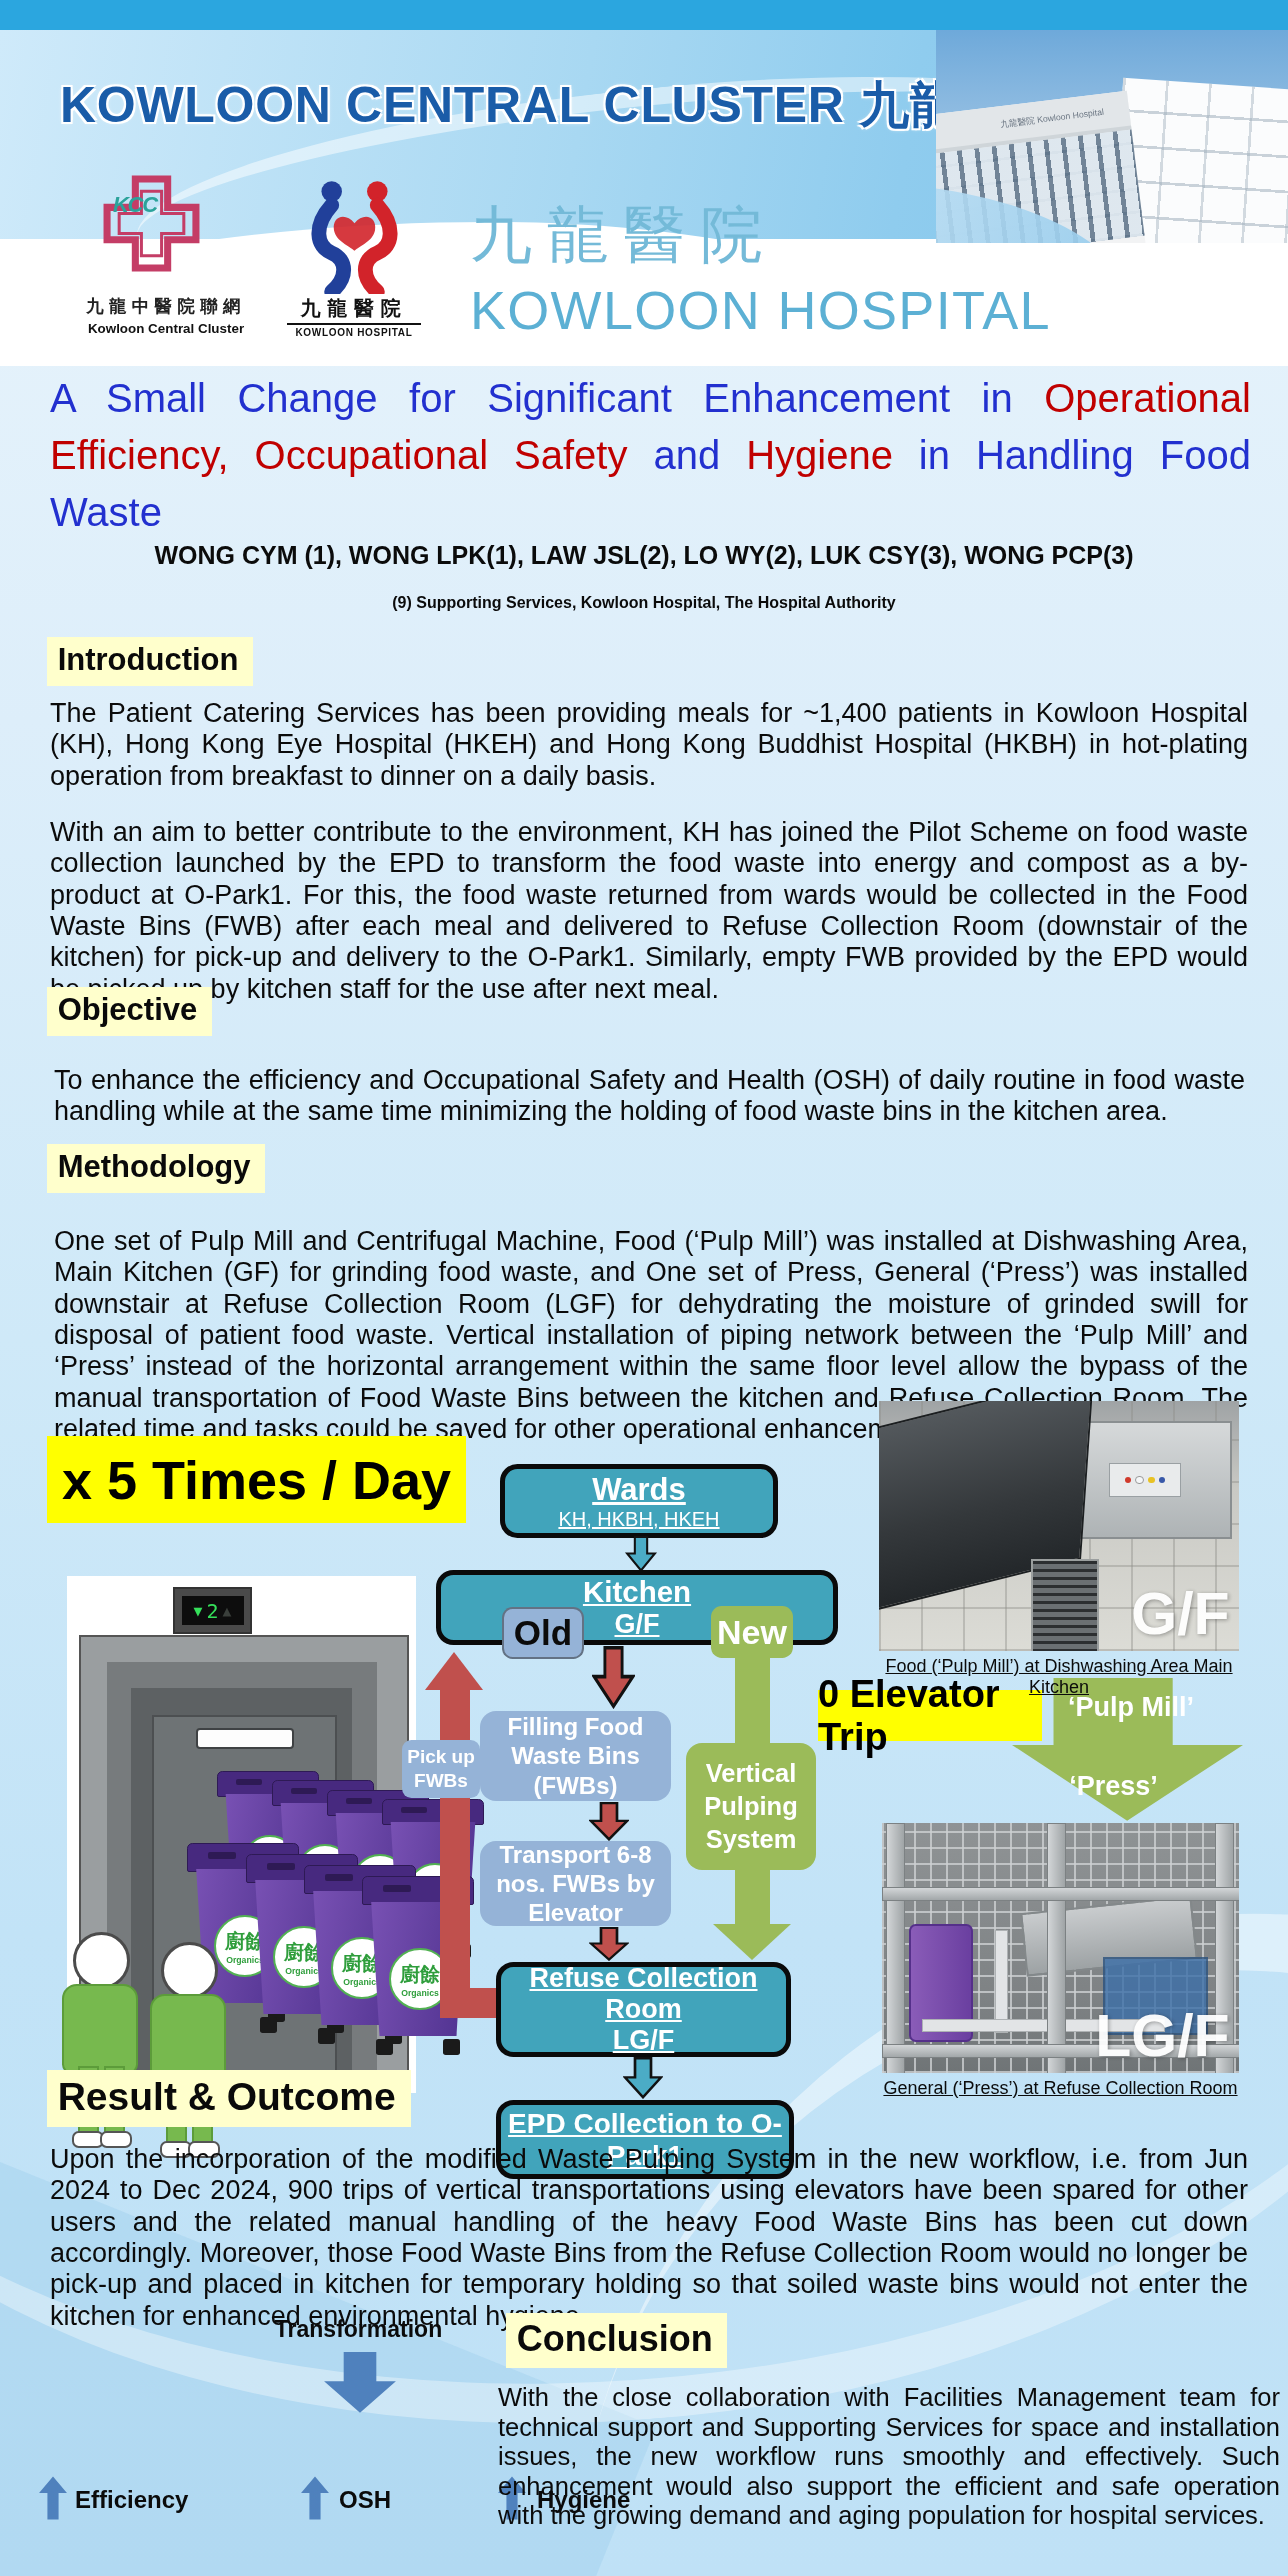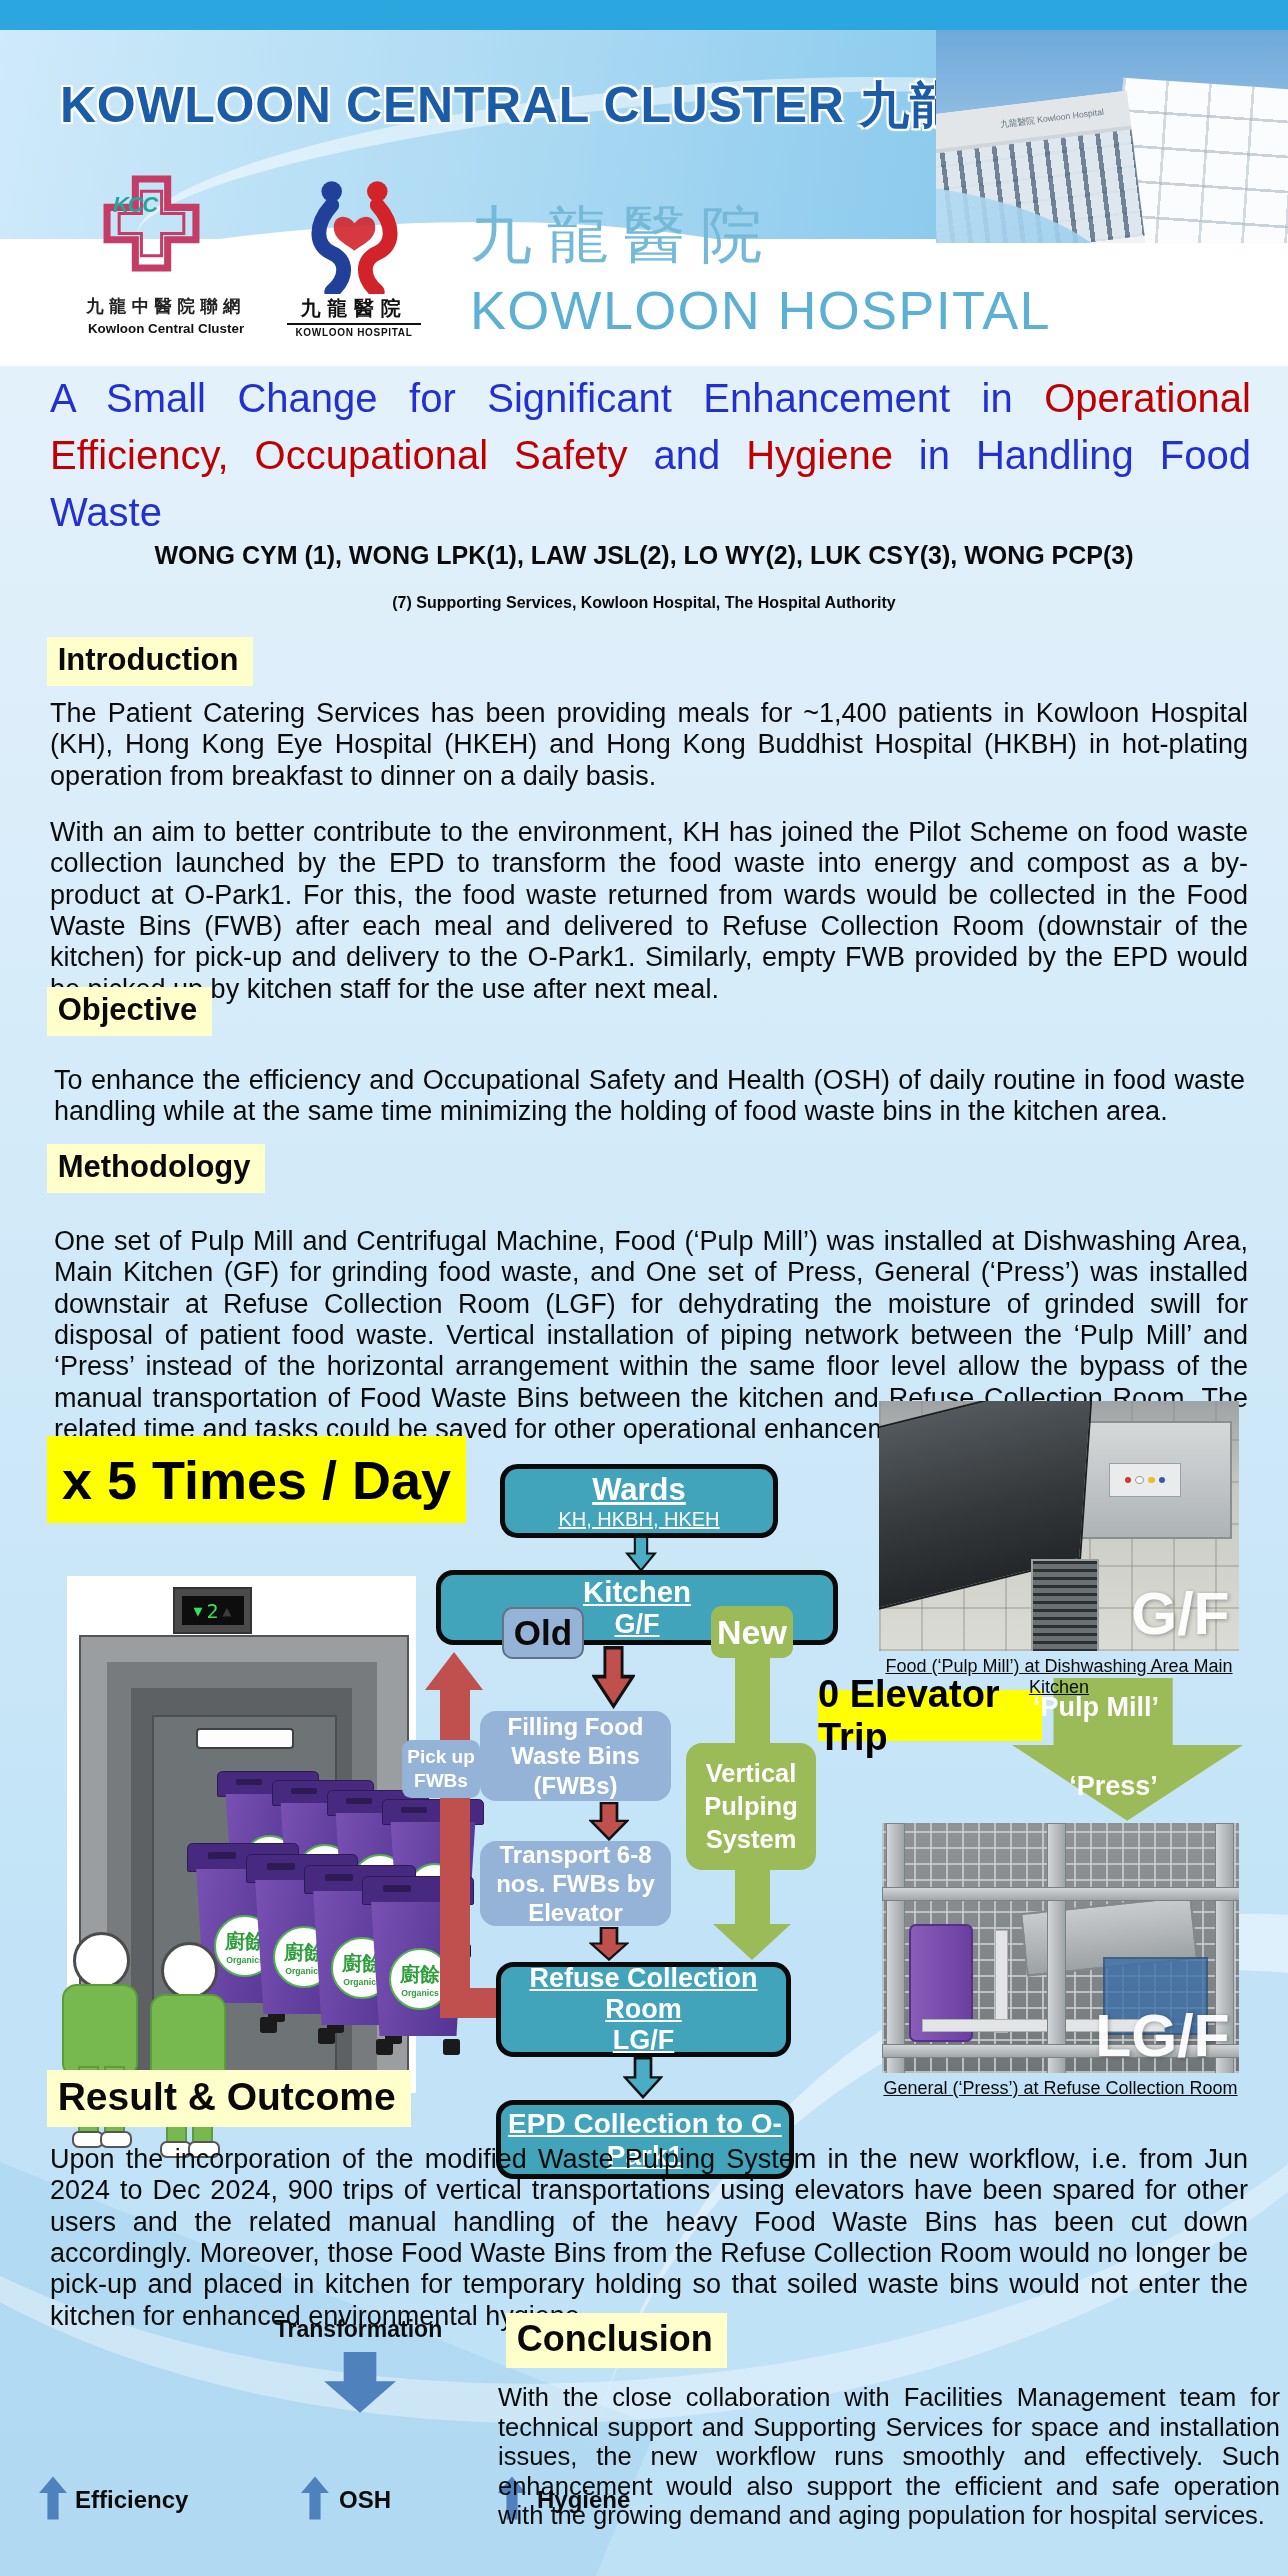--- a/index.html
+++ b/index.html
@@ -147,21 +147,21 @@
   </svg>
   <div class="abs kh-cn">九龍醫院</div>
   <div class="abs kh-en">KOWLOON HOSPITAL</div>
 
   <div class="abs big-cn">九龍醫院</div>
   <div class="abs big-en">KOWLOON HOSPITAL</div>
 
   <div class="abs title"><span class="t-blue">A Small Change for Significant Enhancement in </span><span class="t-red">Operational Efficiency, Occupational Safety </span><span class="t-blue">and </span><span class="t-red">Hygiene </span><span class="t-blue">in Handling Food Waste</span></div>
 
   <div class="abs authors">WONG CYM (1), WONG LPK(1), LAW JSL(2), LO WY(2), LUK CSY(3), WONG PCP(3)</div>
-  <div class="abs affil" style="top:594px;">(7) Supporting Services, Kowloon Hospital, The Hospital Authority</div>
+  <div class="abs affil" style="top:594px;">(9) Supporting Services, Kowloon Hospital, The Hospital Authority</div>
 
   <div class="abs chip" style="left:47px;top:637px;font-size:31px;">Introduction</div>
   <div class="abs para" style="left:50px;top:698px;width:1198px;">The Patient Catering Services has been providing meals for ~1,400 patients in Kowloon Hospital (KH), Hong Kong Eye Hospital (HKEH) and Hong Kong Buddhist Hospital (HKBH) in hot-plating operation from breakfast to dinner on a daily basis.</div>
   <div class="abs para" style="left:50px;top:817px;width:1198px;">With an aim to better contribute to the environment, KH has joined the Pilot Scheme on food waste collection launched by the EPD to transform the food waste into energy and compost as a by-product at O-Park1.  For this, the food waste returned from wards would be collected in the Food Waste Bins (FWB) after each meal and delivered to Refuse Collection Room (downstair of the kitchen) for pick-up and delivery to the O-Park1.  Similarly, empty FWB provided by the EPD would be picked up by kitchen staff for the use after next meal.</div>
 
   <div class="abs chip" style="left:47px;top:987px;font-size:31px;">Objective</div>
   <div class="abs para" style="left:54px;top:1065px;width:1191px;">To enhance the efficiency and Occupational Safety and Health (OSH) of daily routine in food waste handling while at the same time minimizing the holding of food waste bins in the kitchen area.</div>
 
   <div class="abs chip" style="left:47px;top:1144px;font-size:31px;">Methodology</div>
   <div class="abs para" style="left:54px;top:1226px;width:1194px;">One set of Pulp Mill and Centrifugal Machine, Food (‘Pulp Mill’) was installed at Dishwashing Area, Main Kitchen (GF) for grinding food waste, and One set of Press, General (‘Press’) was installed downstair at Refuse Collection Room (LGF) for dehydrating the moisture of grinded swill for disposal of patient food waste.  Vertical installation of piping network between the ‘Pulp Mill’ and ‘Press’ instead of the horizontal arrangement within the same floor level allow the bypass of the manual transportation of Food Waste Bins between the kitchen and Refuse Collection Room.  The related time and tasks could be saved for other operational enhancement.</div>
@@ -338,21 +338,21 @@
     </svg>
 
   <div class="abs teal-box" style="left:496px;top:2100px;width:298px;height:79px;font-size:28px;">
     <div>EPD Collection to O-Park1</div>
   </div>
 
   <div class="abs yellow-chip" style="left:818px;top:1690px;width:224px;height:51px;font-size:38px;">0 Elevator Trip</div>
   <svg class="abs" style="left:1012px;top:1678px;" width="231" height="144" viewBox="0 0 345 215">
     <polygon points="62,0 240,0 240,100 345,100 172,213 0,100 62,100" fill="#9bbb59"></polygon>
   </svg>
-  <div class="abs" style="left:1033px;top:1692px;width:161px;text-align:left;font-size:27px;font-weight:bold;color:#fff;">‘Pulp Mill’</div>
+  <div class="abs" style="left:1033px;top:1692px;width:161px;text-align:right;font-size:27px;font-weight:bold;color:#fff;">‘Pulp Mill’</div>
   <div class="abs" style="left:1033px;top:1771px;width:161px;text-align:center;font-size:27px;font-weight:bold;color:#fff;">‘Press’</div>
 
   <div class="abs photo-gf">
     <div class="gf-machine">
       <div class="gf-panel">
         <span class="dot" style="background:#d03a2b;"></span>
           <span class="dot" style="background:#f5f7f8;border:0.7px solid #999;"></span>
           <span class="dot" style="background:#e8c224;"></span>
           <span class="dot" style="background:#3858a8;"></span>
       </div>

